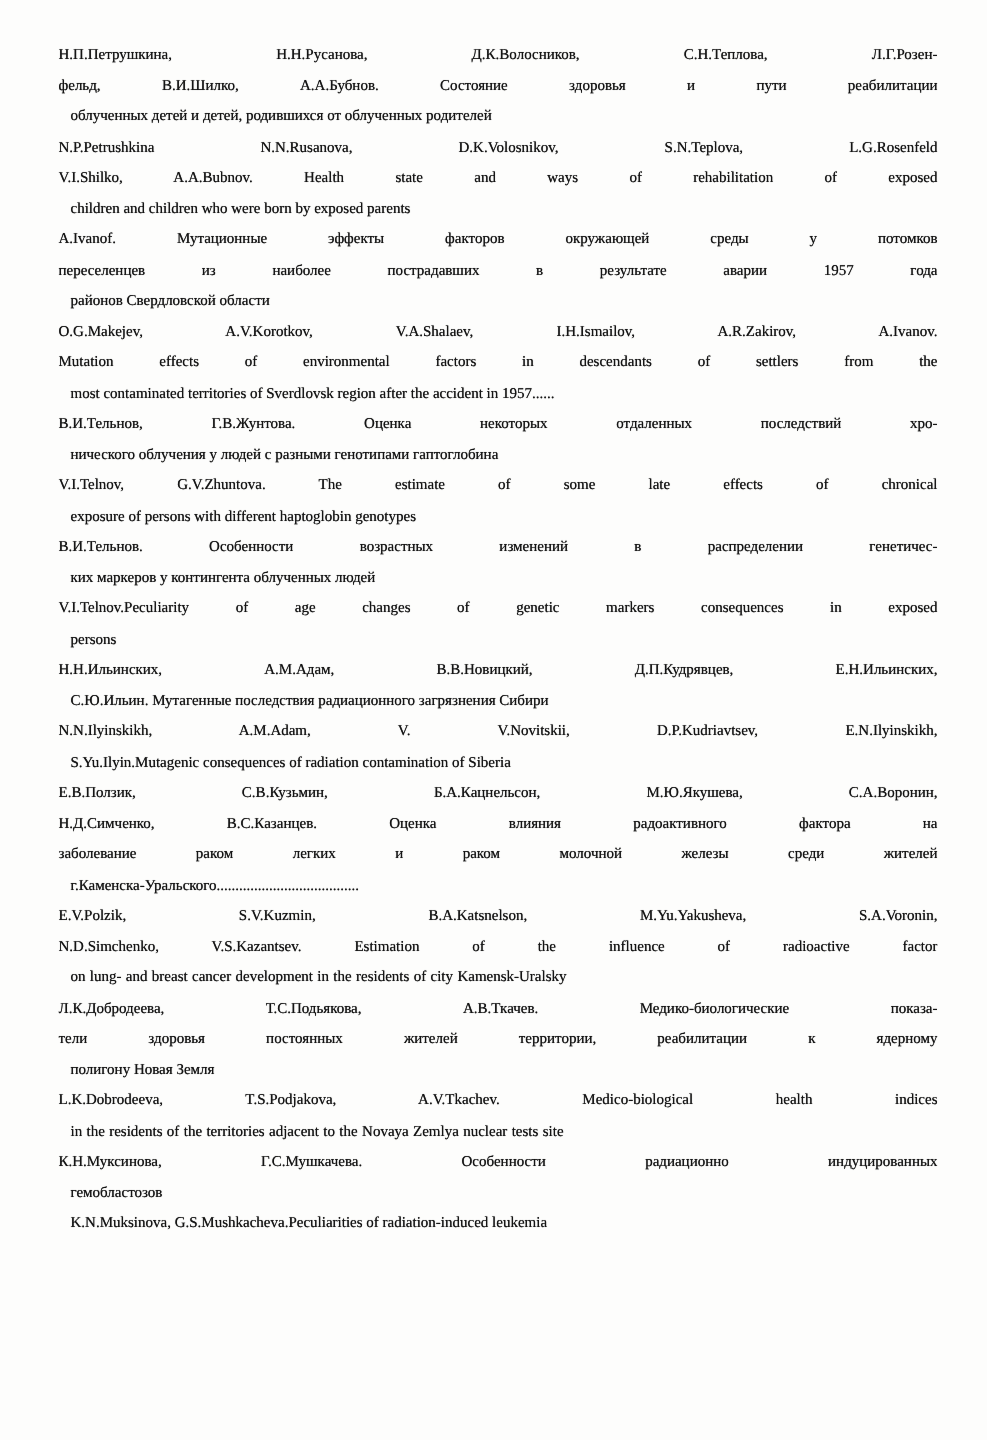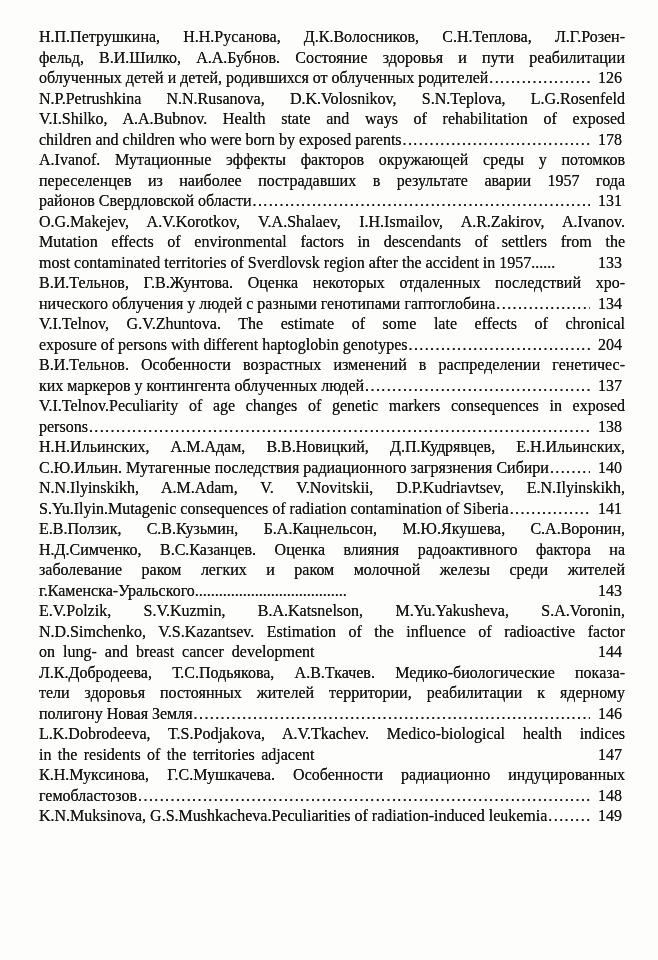--- a/index.html
+++ b/index.html
@@ -14,36 +14,37 @@
     font-family: "Liberation Serif", "DejaVu Serif", serif;
     color: #151515;
   }
   .page {
     box-sizing: border-box;
     width: 658px;
     height: 960px;
     padding: 27px 33px 0 39px;
   }
   .toc-line {
-    font-size: 16px;
+    font-size: 10px;
     line-height: 20.5px;
     height: 20.5px;
     overflow: hidden;
     text-shadow: 0 0 0.45px rgba(10,10,10,0.85);
   }
   
   .toc-line.justify {
     text-align: justify;
     text-align-last: justify;
     word-spacing: 0.04em;
   }
   
   .toc-line.row {
     display: flex;
     align-items: baseline;
+    flex-direction: column;
   }
   .toc-line .txt {
     white-space: nowrap;
   }
   .toc-line.text_page .txt {
     flex: 1;
     white-space: normal;
     text-align: justify;
     text-align-last: justify;
     word-spacing: 0.04em;

